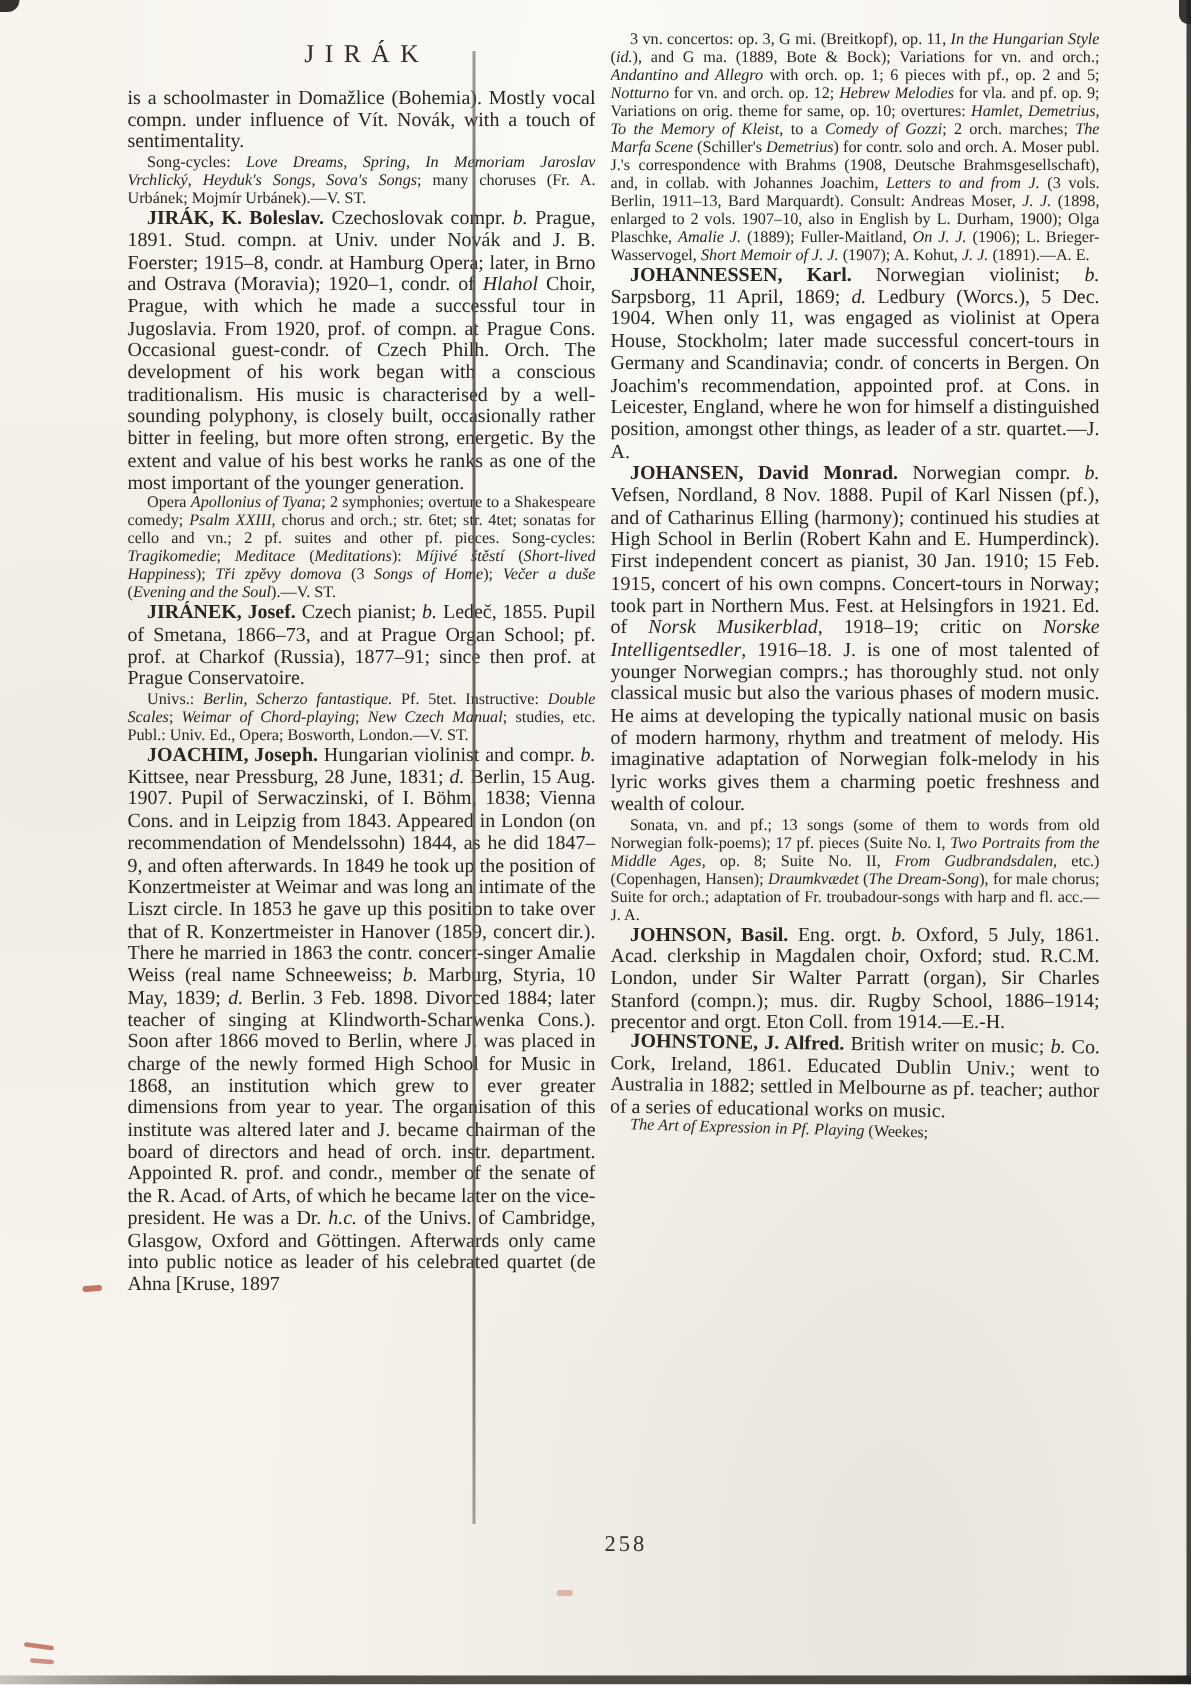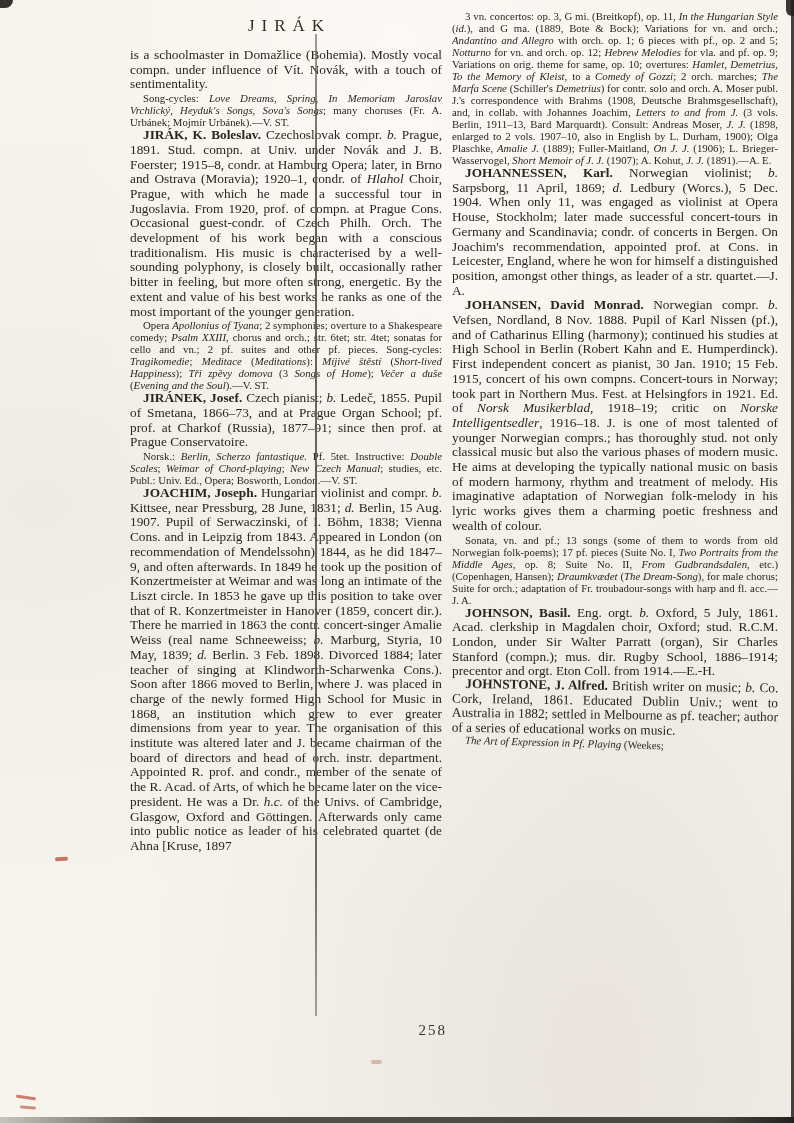--- a/index.html
+++ b/index.html
@@ -19,21 +19,21 @@
     overflow:hidden;
     color:var(--ink);
     font-family:"Liberation Serif","DejaVu Serif",serif;
     background:
       radial-gradient(ellipse at 75% 95%, rgba(158,148,132,0.16), transparent 55%),
       radial-gradient(ellipse at 5% 45%, rgba(168,158,142,0.10), transparent 45%),
       radial-gradient(ellipse at 50% 10%, rgba(255,255,252,0.5), transparent 60%),
       var(--paper);
   }
   .content{
-    position:absolute;left:85px;top:10px;width:648px;margin-left:45px;
+    position:absolute;left:85px;top:20px;width:648px;
   }
   .cols{display:flex;gap:10px;}
   .column{display:flex;flex-direction:column;}
   .column.left{width:312px;}
   .column.right{width:326px;}
   .col-header{
     text-align:center;
     font-size:17px;
     letter-spacing:7px;
     padding-left:7px; 
@@ -53,21 +53,21 @@
   }
   .para{color:var(--ink);}
   .para.body{font-size:13.3px;line-height:14.7px;}
   .para.small{font-size:10.8px;line-height:12.0px;}
   .para.indent{text-indent:13px;}
   .it{font-style:italic;}
   .bd{font-weight:bold;}
   .page-number{
     position:absolute;
     left:403px;top:1022px;width:44px;
-    text-align:right;
+    text-align:left;
     font-size:15px;letter-spacing:2px;
     color:#37312a;
   }
   
   .artifact{position:absolute;}
   .corner-mark{left:0;top:0;width:13px;height:8px;background:var(--edge);border-radius:0 0 9px 0;opacity:.92;}
   .right-edge{right:0;top:0;width:3px;height:1123px;background:linear-gradient(to bottom,var(--edge),#3a362f 60%,var(--edge));opacity:.85;}
   .right-corner{right:0;top:0;width:8px;height:16px;background:var(--edge);border-radius:0 0 0 6px;opacity:.9;}
   .bottom-edge{left:0;bottom:0;width:794px;height:6px;background:linear-gradient(to right,rgba(58,55,49,.25),rgba(46,43,38,.8) 20%,rgba(46,43,38,.85) 90%,var(--edge));}
   .red-margin-mark{left:55px;top:857px;width:13px;height:4px;background:var(--red);opacity:.75;transform:rotate(-4deg);border-radius:2px;}
@@ -92,21 +92,21 @@
   <div class="content">
     <div class="cols">
       <div class="column left">
         <div class="col-header">JIRÁK</div>
         <div class="col-body">
             <p class="para body"><span>is a schoolmaster in Domažlice (Bohemia). Mostly vocal compn. under influence of Vít. Novák, with a touch of sentimentality.</span></p>
             <p class="para small indent"><span>Song-cycles: </span><span class="it">Love Dreams, Spring, In Memoriam Jaroslav Vrchlický, Heyduk's Songs, Sova's Songs</span><span>; many choruses (Fr. A. Urbánek; Mojmír Urbánek).—V. ST.</span></p>
             <p class="para body indent"><span class="bd">JIRÁK, K. Boleslav.</span><span> Czechoslovak compr. </span><span class="it">b.</span><span> Prague, 1891. Stud. compn. at Univ. under Novák and J. B. Foerster; 1915–8, condr. at Hamburg Opera; later, in Brno and Ostrava (Moravia); 1920–1, condr. of </span><span class="it">Hlahol</span><span> Choir, Prague, with which he made a successful tour in Jugoslavia. From 1920, prof. of compn. at Prague Cons. Occasional guest-condr. of Czech Philh. Orch. The development of his work began with a conscious traditionalism. His music is characterised by a well-sounding polyphony, is closely built, occasionally rather bitter in feeling, but more often strong, energetic. By the extent and value of his best works he ranks as one of the most important of the younger generation.</span></p>
             <p class="para small indent"><span>Opera </span><span class="it">Apollonius of Tyana</span><span>; 2 symphonies; overture to a Shakespeare comedy; </span><span class="it">Psalm XXIII</span><span>, chorus and orch.; str. 6tet; str. 4tet; sonatas for cello and vn.; 2 pf. suites and other pf. pieces. Song-cycles: </span><span class="it">Tragikomedie</span><span>; </span><span class="it">Meditace</span><span> (</span><span class="it">Meditations</span><span>): </span><span class="it">Míjivé štěstí</span><span> (</span><span class="it">Short-lived Happiness</span><span>); </span><span class="it">Tři zpěvy domova</span><span> (3 </span><span class="it">Songs of Home</span><span>); </span><span class="it">Večer a duše</span><span> (</span><span class="it">Evening and the Soul</span><span>).—V. ST.</span></p>
             <p class="para body indent"><span class="bd">JIRÁNEK, Josef.</span><span> Czech pianist; </span><span class="it">b.</span><span> Ledeč, 1855. Pupil of Smetana, 1866–73, and at Prague Organ School; pf. prof. at Charkof (Russia), 1877–91; since then prof. at Prague Conservatoire.</span></p>
-            <p class="para small indent"><span>Norsk.: </span><span class="it">Berlin, Scherzo fantastique.</span><span> Pf. 5tet. Instructive: </span><span class="it">Double Scales</span><span>; </span><span class="it">Weimar of Chord-playing</span><span>; </span><span class="it">New Czech Manual</span><span>; studies, etc. Publ.: Univ. Ed., Opera; Bosworth, London.—V. ST.</span></p>
+            <p class="para small indent"><span>Univs.: </span><span class="it">Berlin, Scherzo fantastique.</span><span> Pf. 5tet. Instructive: </span><span class="it">Double Scales</span><span>; </span><span class="it">Weimar of Chord-playing</span><span>; </span><span class="it">New Czech Manual</span><span>; studies, etc. Publ.: Univ. Ed., Opera; Bosworth, London.—V. ST.</span></p>
             <p class="para body indent"><span class="bd">JOACHIM, Joseph.</span><span> Hungarian violinist and compr. </span><span class="it">b.</span><span> Kittsee, near Pressburg, 28 June, 1831; </span><span class="it">d.</span><span> Berlin, 15 Aug. 1907. Pupil of Serwaczinski, of I. Böhm, 1838; Vienna Cons. and in Leipzig from 1843. Appeared in London (on recommendation of Mendelssohn) 1844, as he did 1847–9, and often afterwards. In 1849 he took up the position of Konzertmeister at Weimar and was long an intimate of the Liszt circle. In 1853 he gave up this position to take over that of R. Konzertmeister in Hanover (1859, concert dir.). There he married in 1863 the contr. concert-singer Amalie Weiss (real name Schneeweiss; </span><span class="it">b.</span><span> Marburg, Styria, 10 May, 1839; </span><span class="it">d.</span><span> Berlin. 3 Feb. 1898. Divorced 1884; later teacher of singing at Klindworth-Scharwenka Cons.). Soon after 1866 moved to Berlin, where J. was placed in charge of the newly formed High School for Music in 1868, an institution which grew to ever greater dimensions from year to year. The organisation of this institute was altered later and J. became chairman of the board of directors and head of orch. instr. department. Appointed R. prof. and condr., member of the senate of the R. Acad. of Arts, of which he became later on the vice-president. He was a Dr. </span><span class="it">h.c.</span><span> of the Univs. of Cambridge, Glasgow, Oxford and Göttingen. Afterwards only came into public notice as leader of his celebrated quartet (de Ahna [Kruse, 1897</span></p>
           </div>
       </div>
       <div class="column right">
         <div class="col-body">
             <p class="para small indent"><span>3 vn. concertos: op. 3, G mi. (Breitkopf), op. 11, </span><span class="it">In the Hungarian Style</span><span> (</span><span class="it">id.</span><span>), and G ma. (1889, Bote &amp; Bock); Variations for vn. and orch.; </span><span class="it">Andantino and Allegro</span><span> with orch. op. 1; 6 pieces with pf., op. 2 and 5; </span><span class="it">Notturno</span><span> for vn. and orch. op. 12; </span><span class="it">Hebrew Melodies</span><span> for vla. and pf. op. 9; Variations on orig. theme for same, op. 10; overtures: </span><span class="it">Hamlet, Demetrius, To the Memory of Kleist</span><span>, to a </span><span class="it">Comedy of Gozzi</span><span>; 2 orch. marches; </span><span class="it">The Marfa Scene</span><span> (Schiller's </span><span class="it">Demetrius</span><span>) for contr. solo and orch. A. Moser publ. J.'s correspondence with Brahms (1908, Deutsche Brahmsgesellschaft), and, in collab. with Johannes Joachim, </span><span class="it">Letters to and from J.</span><span> (3 vols. Berlin, 1911–13, Bard Marquardt). Consult: Andreas Moser, </span><span class="it">J. J.</span><span> (1898, enlarged to 2 vols. 1907–10, also in English by L. Durham, 1900); Olga Plaschke, </span><span class="it">Amalie J.</span><span> (1889); Fuller-Maitland, </span><span class="it">On J. J.</span><span> (1906); L. Brieger-Wasservogel, </span><span class="it">Short Memoir of J. J.</span><span> (1907); A. Kohut, </span><span class="it">J. J.</span><span> (1891).—A. E.</span></p>
             <p class="para body indent"><span class="bd">JOHANNESSEN, Karl.</span><span> Norwegian violinist; </span><span class="it">b.</span><span> Sarpsborg, 11 April, 1869; </span><span class="it">d.</span><span> Ledbury (Worcs.), 5 Dec. 1904. When only 11, was engaged as violinist at Opera House, Stockholm; later made successful concert-tours in Germany and Scandinavia; condr. of concerts in Bergen. On Joachim's recommendation, appointed prof. at Cons. in Leicester, England, where he won for himself a distinguished position, amongst other things, as leader of a str. quartet.—J. A.</span></p>
             <p class="para body indent"><span class="bd">JOHANSEN, David Monrad.</span><span> Norwegian compr. </span><span class="it">b.</span><span> Vefsen, Nordland, 8 Nov. 1888. Pupil of Karl Nissen (pf.), and of Catharinus Elling (harmony); continued his studies at High School in Berlin (Robert Kahn and E. Humperdinck). First independent concert as pianist, 30 Jan. 1910; 15 Feb. 1915, concert of his own compns. Concert-tours in Norway; took part in Northern Mus. Fest. at Helsingfors in 1921. Ed. of </span><span class="it">Norsk Musikerblad</span><span>, 1918–19; critic on </span><span class="it">Norske Intelligentsedler</span><span>, 1916–18. J. is one of most talented of younger Norwegian comprs.; has thoroughly stud. not only classical music but also the various phases of modern music. He aims at developing the typically national music on basis of modern harmony, rhythm and treatment of melody. His imaginative adaptation of Norwegian folk-melody in his lyric works gives them a charming poetic freshness and wealth of colour.</span></p>
             <p class="para small indent"><span>Sonata, vn. and pf.; 13 songs (some of them to words from old Norwegian folk-poems); 17 pf. pieces (Suite No. I, </span><span class="it">Two Portraits from the Middle Ages</span><span>, op. 8; Suite No. II, </span><span class="it">From Gudbrandsdalen</span><span>, etc.) (Copenhagen, Hansen); </span><span class="it">Draumkvædet</span><span> (</span><span class="it">The Dream-Song</span><span>), for male chorus; Suite for orch.; adaptation of Fr. troubadour-songs with harp and fl. acc.—J. A.</span></p>
             <p class="para body indent"><span class="bd">JOHNSON, Basil.</span><span> Eng. orgt. </span><span class="it">b.</span><span> Oxford, 5 July, 1861. Acad. clerkship in Magdalen choir, Oxford; stud. R.C.M. London, under Sir Walter Parratt (organ), Sir Charles Stanford (compn.); mus. dir. Rugby School, 1886–1914; precentor and orgt. Eton Coll. from 1914.—E.-H.</span></p>

